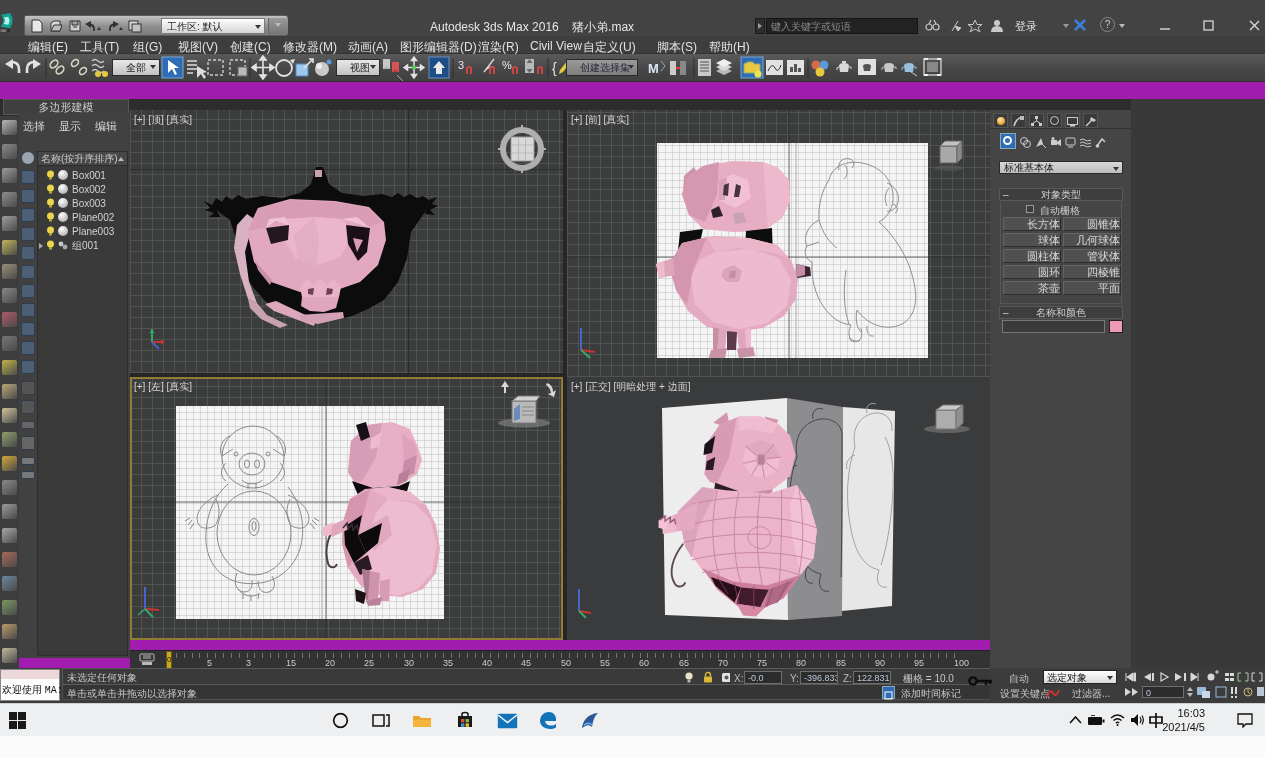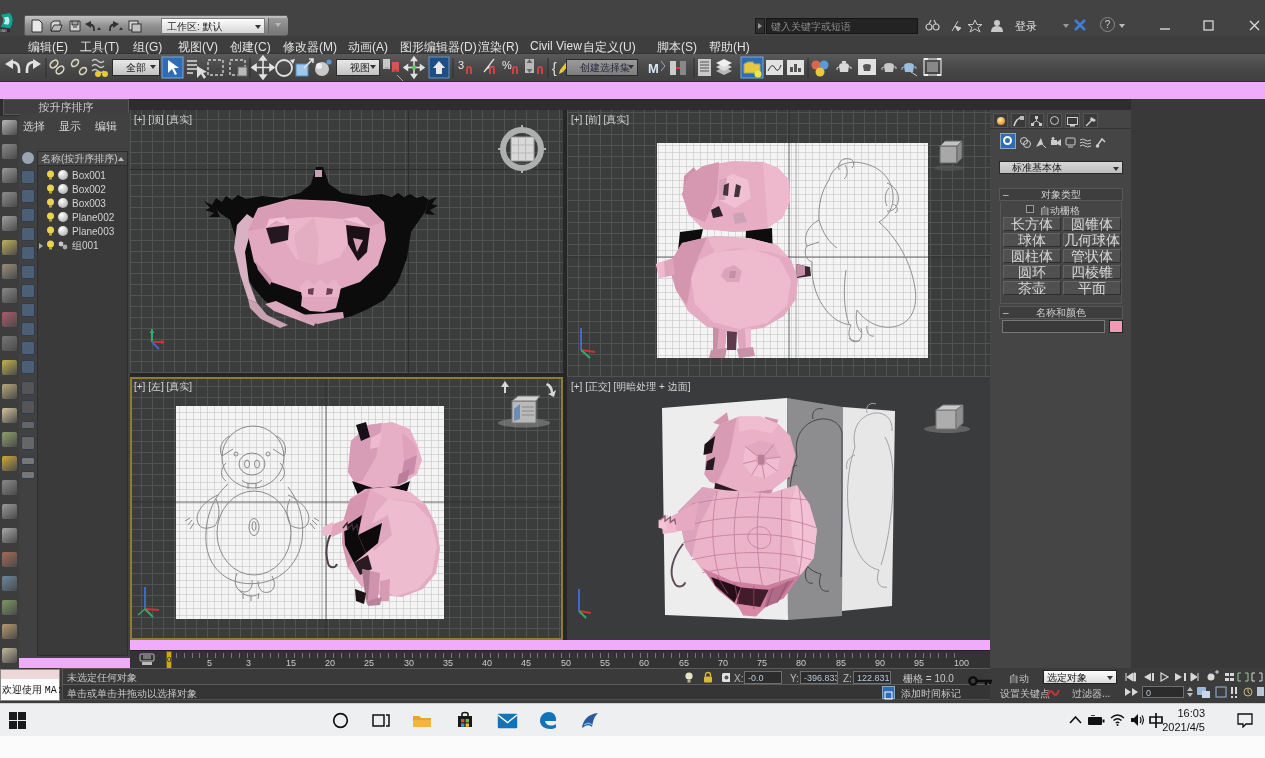--- a/index.html
+++ b/index.html
@@ -1,17 +1,17 @@
 <!DOCTYPE html>
 <html><head><meta charset="utf-8">
 <style>
 *{margin:0;padding:0;box-sizing:border-box}
 html,body{width:1265px;height:758px;overflow:hidden}
 body{font-family:"Liberation Sans",sans-serif;background:#fafafa;position:relative}
-#app{position:absolute;left:0;top:0;width:1265px;height:703px;background:#f0abfc}
+#app{position:absolute;left:0;top:0;width:1265px;height:703px;background:#a21caf}
 
 #titlebar{position:absolute;left:0;top:0;width:1265px;height:36px;background:#434343}
 #qat{position:absolute;left:24px;top:15px;width:264px;height:21px;background:linear-gradient(#c2c2c2,#8f8f8f 55%,#7c7c7c);border:1px solid #5c5c5c;border-radius:2px}
 #logo{position:absolute;left:0;top:12px;width:22px;height:24px}
 #wsbox{position:absolute;left:136px;top:2px;width:104px;height:16px;background:linear-gradient(#fdfdfd,#d6d6d6);border:1px solid #7a7a7a;font-size:10px;color:#222;line-height:15px;padding-left:5px}
 #title-text{position:absolute;left:430px;top:19px;width:420px;font-size:12px;color:#e6e6e6;white-space:nowrap}
 #searchbox{position:absolute;left:766px;top:18px;width:152px;height:16px;background:#232323;border:1px solid #151515;font-size:10px;color:#8a8a8a;line-height:15px;padding-left:4px;overflow:hidden}
 .tbtn{position:absolute;top:17px;font-size:12px;color:#cfcfcf;text-align:center}
 
 #menubar{position:absolute;left:0;top:36px;width:1265px;height:18px;background:#3e3e3e;border-bottom:1px solid #333}
@@ -47,21 +47,21 @@
   repeating-linear-gradient(0deg,#515352 0px,#515352 1px,transparent 1px,transparent 11px),
   repeating-linear-gradient(90deg,#515352 0px,#515352 1px,transparent 1px,transparent 11px)}
 .dar{position:absolute;right:3px;top:5px;width:0;height:0;border-left:3px solid transparent;border-right:3px solid transparent;border-top:4px solid #333}
 .darl{border-top-color:#bbb}
 .vlabel{position:absolute;left:4px;top:3px;font-size:10px;color:#d5d5d5;z-index:5}
 .majh{position:absolute;left:0;width:100%;height:1px;background:#2b2d2e}
 .majv{position:absolute;top:0;width:1px;height:100%;background:#2b2d2e}
 
 #cpanel{position:absolute;left:990px;top:110px;width:141px;height:558px;background:#454545}
 #rgap{position:absolute;left:1131px;top:99px;width:134px;height:569px;background:#393939}
-.cbtn{position:absolute;height:14px;background:#505050;border:1px solid #646464;border-bottom-color:#2f2f2f;border-right-color:#2f2f2f;font-size:14px;color:#d8d8d8;text-align:center;line-height:13px}
+.cbtn{position:absolute;height:14px;background:#505050;border:1px solid #646464;border-bottom-color:#2f2f2f;border-right-color:#2f2f2f;font-size:11px;color:#d8d8d8;text-align:right;line-height:13px}
 .rollhdr{position:absolute;left:9px;width:124px;height:13px;background:#3e3e3e;border:1px solid #585858;font-size:10px;color:#d0d0d0;text-align:center;line-height:12px}
 
 #trackrow{position:absolute;left:130px;top:656px;width:860px;height:10px;background:#2f2f2f}
 #ruler{position:absolute;left:130px;top:650px;width:860px;height:18px;background:#333333;border-top:1px solid #222}
 .rnum{position:absolute;top:7px;font-size:9px;color:#cccccc}
 #statusbar{position:absolute;left:0;top:668px;width:1265px;height:35px;background:#3c3c3c}
 .sfield{position:absolute;top:3px;height:13px;background:#2c2c2c;border:1px solid #6e6e6e;font-size:9px;color:#b8c8d8;line-height:12px;padding-left:3px;overflow:hidden;white-space:nowrap}
 
 #taskbar{position:absolute;left:0;top:703px;width:1265px;height:33px;background:#eeeff0;border-top:1px solid #d0d0d0}
 #tsearch{position:absolute;left:40px;top:4px;width:283px;height:25px;background:#fdfdfd;border:1px solid #9a9a9a;font-size:12px;color:#333;line-height:24px}
@@ -96,20 +96,21 @@
         <g>
             <rect x="98" y="2" width="9" height="9" fill="#d8d8d8" stroke="#333"></rect>
             <rect x="101" y="5" width="9" height="8" fill="#c2c2c2" stroke="#333"></rect>
           </g>
       </svg>
       <div id="wsbox">工作区: 默认<i class="dar" style="top:6px"></i></div>
       <span style="position:absolute;left:243px;top:2px;width:20px;height:16px;background:linear-gradient(#9a9a9a,#777);border-left:1px solid #666">
           <i class="dar darl" style="right:7px"></i>
         </span>
     </div>
+    <div id="title-text">Autodesk 3ds Max 2016&nbsp;&nbsp;&nbsp;&nbsp;猪小弟.max</div>
     <div style="position:absolute;left:755px;top:18px;width:10px;height:16px;background:#2e2e2e;border:1px solid #1a1a1a">
         <i style="position:absolute;left:2px;top:4px;width:0;height:0;border-top:3px solid transparent;border-bottom:3px solid transparent;border-left:4px solid #999"></i>
       </div>
     <div id="searchbox">键入关键字或短语</div>
     <svg style="position:absolute;left:925px;top:19px" width="150" height="14" viewBox="0 0 150 14">
       <g stroke="#c8c8c8" fill="none" stroke-width="1.2">
           <circle cx="4" cy="8" r="3"></circle>
           <circle cx="11" cy="8" r="3"></circle>
           <path d="M4 5 L6 1 M11 5 L9 1"></path>
         </g>
@@ -298,21 +299,21 @@
           <rect width="17" height="16" fill="none" stroke="#ccc" stroke-width="1.4"></rect>
           <rect x="3" y="3" width="11" height="10" fill="#888"></rect>
           <path d="M0 0 h4 M13 0 h4 M0 16 h4 M13 16 h4" stroke="#eee" stroke-width="2"></path>
         </g>
     </svg>
     <div class="tdrop" style="left:112px;width:48px">全部<i class="dar"></i></div>
     <div class="tdrop" style="left:336px;width:44px">视图<i class="dar"></i></div>
     <div class="tdrop" style="left:566px;width:72px;background:linear-gradient(#9a9a9a,#7e7e7e);color:#26263e">创建选择集<i class="dar"></i></div>
   </div>
   <div id="ribbon2">
-      <div id="polychip">按升序排序</div>
+      <div id="polychip">多边形建模</div>
     </div>
   <div id="lefttb">
     <div class="lic" style="top:4px;background:linear-gradient(145deg,#b9b9b9,#4a4a4a)"></div>
     <div class="lic" style="top:28px;background:linear-gradient(145deg,#8a8a8a,#4a4a4a)"></div>
     <div class="lic" style="top:52px;background:linear-gradient(145deg,#9a9a9a,#4a4a4a)"></div>
     <div class="lic" style="top:76px;background:linear-gradient(145deg,#8f8f8f,#4a4a4a)"></div>
     <div class="lic" style="top:100px;background:linear-gradient(145deg,#a0a0a0,#4a4a4a)"></div>
     <div class="lic" style="top:124px;background:linear-gradient(145deg,#c2b45a,#4a4a4a)"></div>
     <div class="lic" style="top:148px;background:linear-gradient(145deg,#9a8f7a,#4a4a4a)"></div>
     <div class="lic" style="top:172px;background:linear-gradient(145deg,#888888,#4a4a4a)"></div>
@@ -777,21 +778,21 @@
             <path d="M4 11 H9" stroke="#ccc"></path>
           </svg></span>
       <span style="position:absolute;left:89px;top:5px;width:13px;height:13px"><svg viewBox="0 0 13 13" width="13" height="13">
             <path d="M1 4 Q4 2 6 4 T12 4 M1 7 Q4 5 6 7 T12 7 M1 10 Q4 8 6 10 T12 10" stroke="#ccc" fill="none"></path>
           </svg></span>
       <span style="position:absolute;left:104px;top:5px;width:13px;height:13px"><svg viewBox="0 0 13 13" width="13" height="13">
             <path d="M3 10 L8 3 L11 6" stroke="#ccc" fill="none" stroke-width="1.5"></path>
             <circle cx="3.5" cy="10" r="1.8" fill="#ccc"></circle>
           </svg></span>
     </div>
-    <div style="position:absolute;left:9px;top:51px;width:124px;height:13px;background:linear-gradient(#d8d8d8,#bdbdbd);border:1px solid #2a2a2a;font-size:10px;color:#1a1a1a;line-height:12px;padding-left:12px">标准基本体<i class="dar"></i></div>
+    <div style="position:absolute;left:9px;top:51px;width:124px;height:13px;background:linear-gradient(#d8d8d8,#bdbdbd);border:1px solid #2a2a2a;font-size:10px;color:#1a1a1a;line-height:12px;padding-left:4px">标准基本体<i class="dar"></i></div>
     <div class="rollhdr" style="top:78px"><span style="position:absolute;left:3px;top:0">–</span>对象类型</div>
     <div style="position:absolute;left:10px;top:92px;width:122px;height:102px;border:1px solid #565656;border-top:none"></div>
     <div style="position:absolute;left:36px;top:95px;width:8px;height:8px;border:1px solid #999;background:#3a3a3a"></div>
     <div style="position:absolute;left:50px;top:94px;font-size:10px;color:#d0d0d0">自动栅格</div>
     <div class="cbtn" style="left:13px;top:107px;width:58px">长方体</div>
       <div class="cbtn" style="left:73px;top:107px;width:58px">圆锥体</div>
     <div class="cbtn" style="left:13px;top:123px;width:58px">球体</div>
       <div class="cbtn" style="left:73px;top:123px;width:58px">几何球体</div>
     <div class="cbtn" style="left:13px;top:139px;width:58px">圆柱体</div>
       <div class="cbtn" style="left:73px;top:139px;width:58px">管状体</div>

